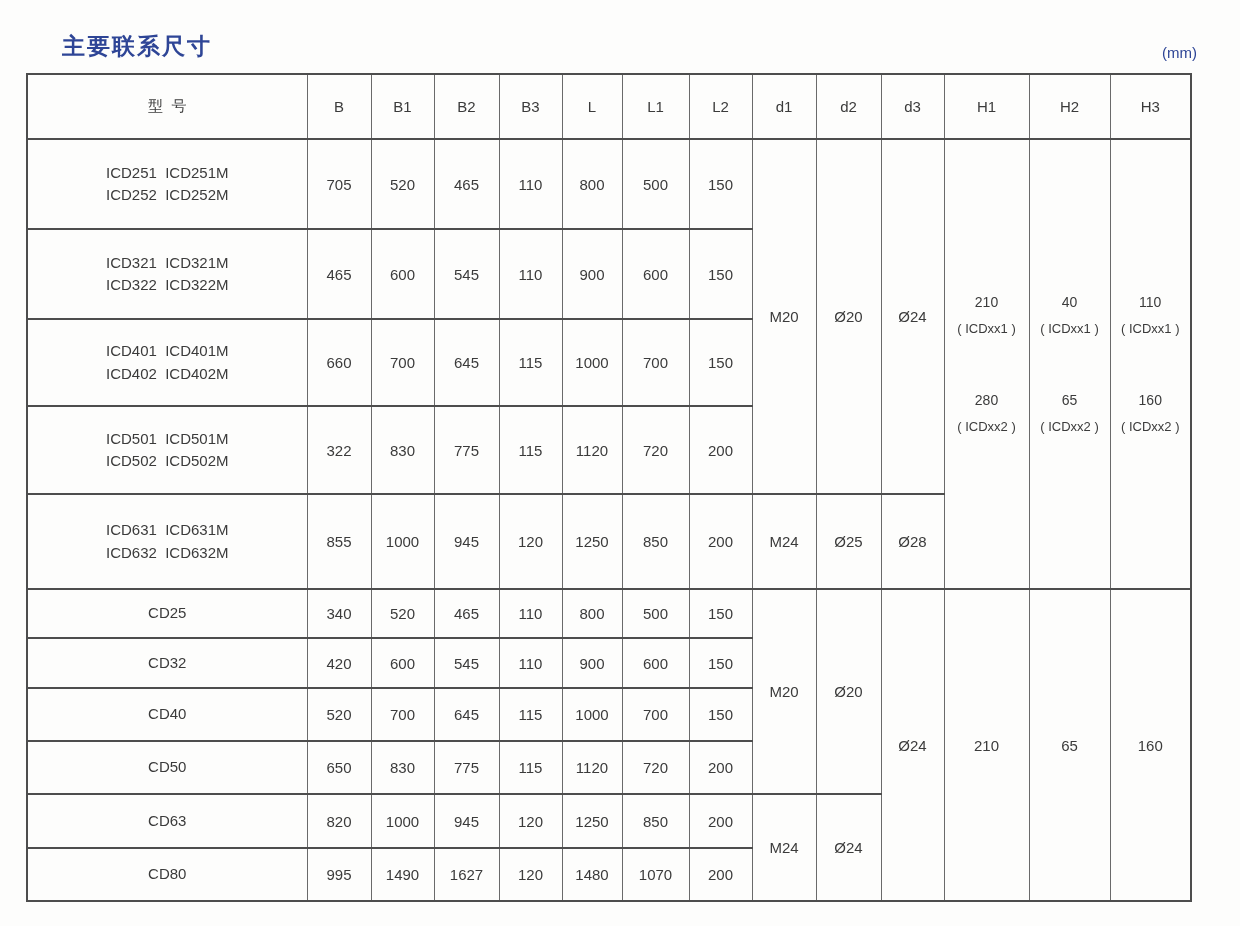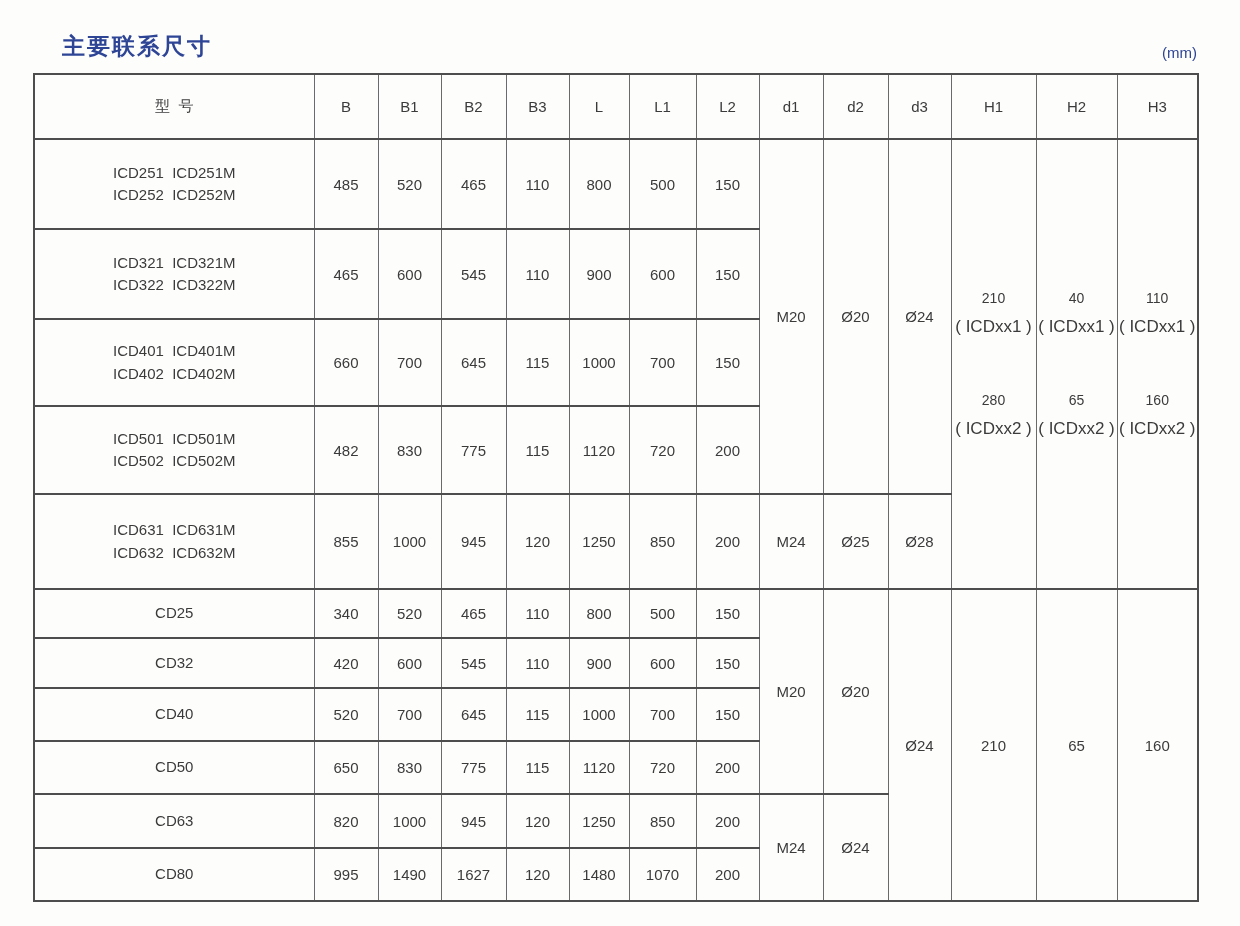--- a/index.html
+++ b/index.html
@@ -23,21 +23,21 @@
   }
   .page-title{
     margin:0 0 0 29px;
     font-size:23px;font-weight:bold;color:var(--accent);
     letter-spacing:2px;
   }
   .unit-label{
     font-size:15px;color:var(--accent);line-height:1;padding-bottom:2px;
   }
   table.dims{
-    position:absolute;left:33px;top:73px;
+    position:absolute;left:26px;top:73px;
     border-collapse:collapse;table-layout:fixed;width:1164px;
     background:#fdfdfc;
     padding-left:14px;
   }
   .dims td,.dims th{
     border-left:1px solid var(--border_v);
     border-right:1px solid var(--border_v);
     border-top:2px solid var(--border_h);
     border-bottom:2px solid var(--border_h);
     text-align:center;vertical-align:middle;
@@ -49,21 +49,21 @@
   }
   .dims{border:2px solid var(--border_h);}
   .model-cell{white-space:pre-wrap;line-height:1.5;font-size:15px;}
   .header-cell{font-size:15px;white-space:pre-wrap;}
   .hstack{
     display:flex;flex-direction:column;justify-content:center;align-items:center;
     gap:58px;height:100%;
   }
   .hgroup{display:flex;flex-direction:column;align-items:center;gap:13px;}
   .hval{font-size:14px;line-height:1;}
-  .hnote{font-size:17px;line-height:1;white-space:pre;}
+  .hnote{font-size:13px;line-height:1;white-space:pre;}
 </style>
 </head>
 <body>
 
 <div class="page">
   <div class="titlebar">
     <h1 class="page-title">主要联系尺寸</h1>
     <span class="unit-label">(mm)</span>
   </div>
 
@@ -99,21 +99,21 @@
       <th class="header-cell">d2</th>
       <th class="header-cell">d3</th>
       <th class="header-cell">H1</th>
       <th class="header-cell">H2</th>
       <th class="header-cell">H3</th>
     </tr>
 
     <tr style="height:90px">
       <td class="model-cell">ICD251  ICD251M
 ICD252  ICD252M</td>
-      <td>485</td>
+      <td>705</td>
       <td>520</td>
       <td>465</td>
       <td>110</td>
       <td>800</td>
       <td>500</td>
       <td>150</td>
       <td rowspan="4">M20</td>
       <td rowspan="4">Ø20</td>
       <td rowspan="4">Ø24</td>
       <td rowspan="5">
@@ -174,21 +174,21 @@
       <td>645</td>
       <td>115</td>
       <td>1000</td>
       <td>700</td>
       <td>150</td>
     </tr>
 
     <tr style="height:88px">
       <td class="model-cell">ICD501  ICD501M
 ICD502  ICD502M</td>
-      <td>482</td>
+      <td>322</td>
       <td>830</td>
       <td>775</td>
       <td>115</td>
       <td>1120</td>
       <td>720</td>
       <td>200</td>
     </tr>
 
     <tr style="height:95px">
       <td class="model-cell">ICD631  ICD631M

